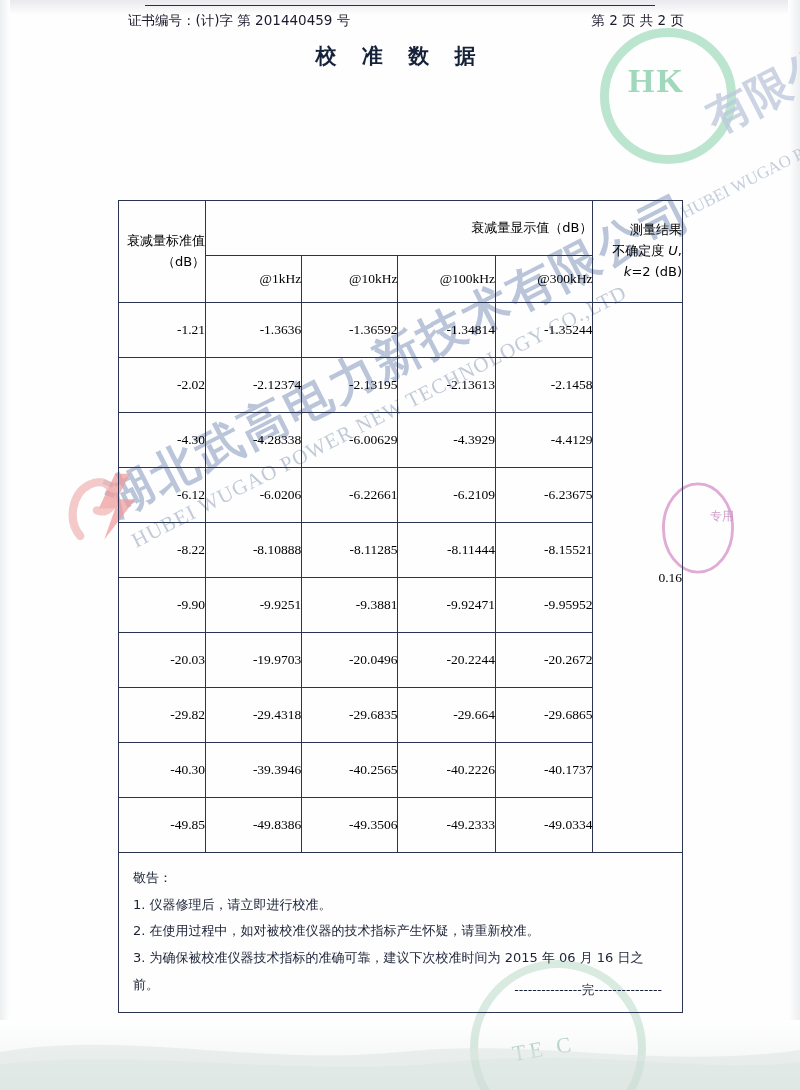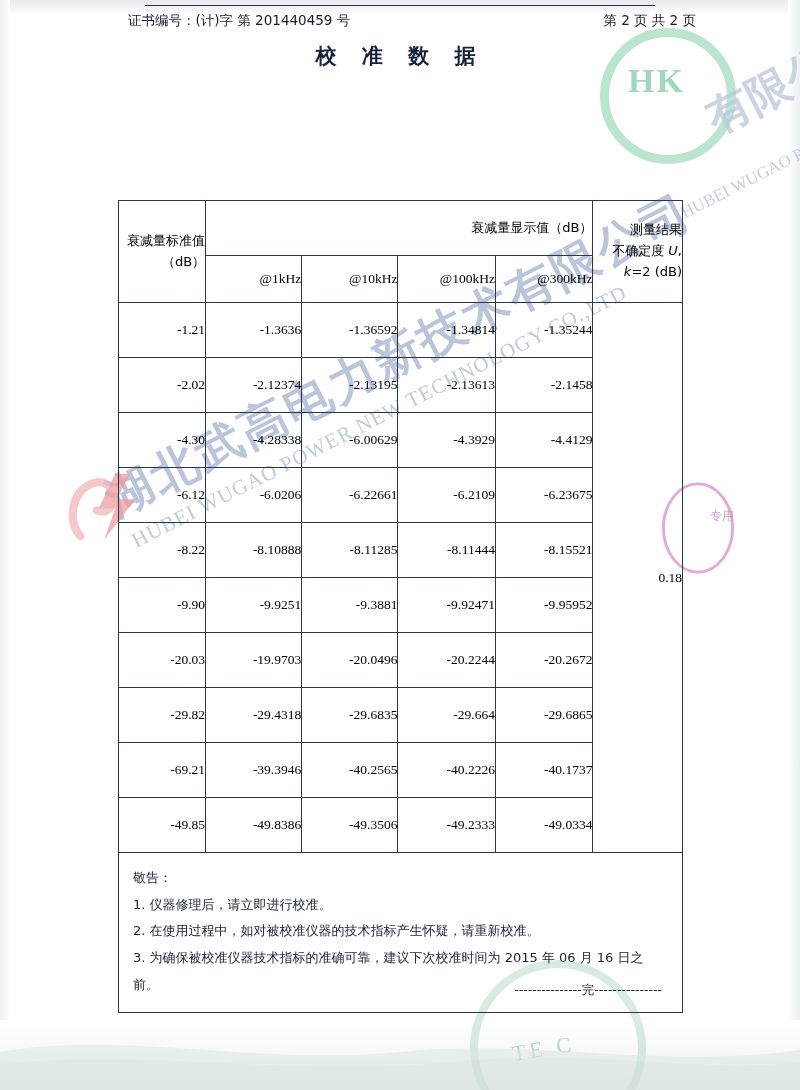--- a/index.html
+++ b/index.html
@@ -192,21 +192,21 @@
     padding-left: 20px;
   }
   .meta-left {
     position: absolute;
     left: 128px;
     top: 0;
     white-space: nowrap;
   }
   .meta-right {
     position: absolute;
-    right: 104px;
+    right: 116px;
     top: 0;
     white-space: nowrap;
   }
   .section-title {
     text-align: center;
     font-family: "DejaVu Sans", sans-serif;
     font-size: 21px;
     font-weight: bold;
     letter-spacing: 9px;
     margin-top: 10px;
@@ -355,21 +355,21 @@
         <th class="col-f freq">@100kHz</th>
         <th class="col-f freq">@300kHz</th>
       </tr>
 
       <tr>
         <td>-1.21</td>
         <td>-1.3636</td>
         <td>-1.36592</td>
         <td>-1.34814</td>
         <td>-1.35244</td>
-        <td rowspan="10">0.18</td>
+        <td rowspan="10">0.16</td>
       </tr>
       <tr>
         <td>-2.02</td>
         <td>-2.12374</td>
         <td>-2.13195</td>
         <td>-2.13613</td>
         <td>-2.1458</td>
       </tr>
       <tr>
         <td>-4.30</td>
@@ -407,21 +407,21 @@
         <td>-20.2672</td>
       </tr>
       <tr>
         <td>-29.82</td>
         <td>-29.4318</td>
         <td>-29.6835</td>
         <td>-29.664</td>
         <td>-29.6865</td>
       </tr>
       <tr>
-        <td>-69.21</td>
+        <td>-40.30</td>
         <td>-39.3946</td>
         <td>-40.2565</td>
         <td>-40.2226</td>
         <td>-40.1737</td>
       </tr>
       <tr>
         <td>-49.85</td>
         <td>-49.8386</td>
         <td>-49.3506</td>
         <td>-49.2333</td>

